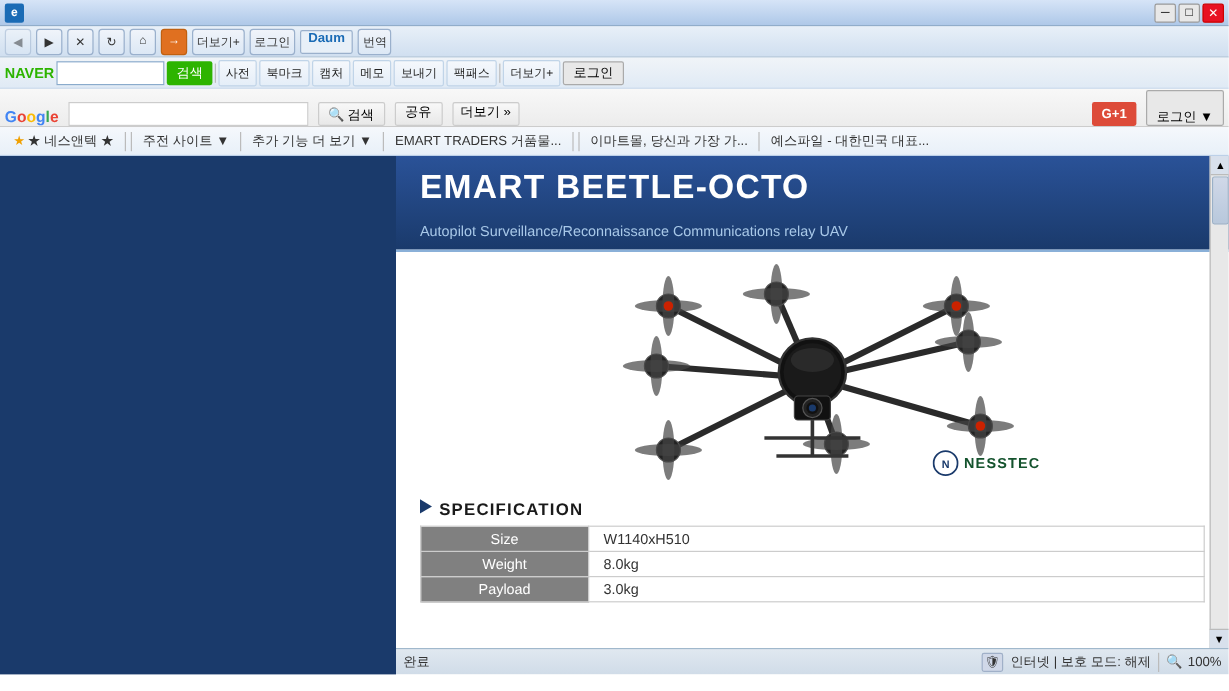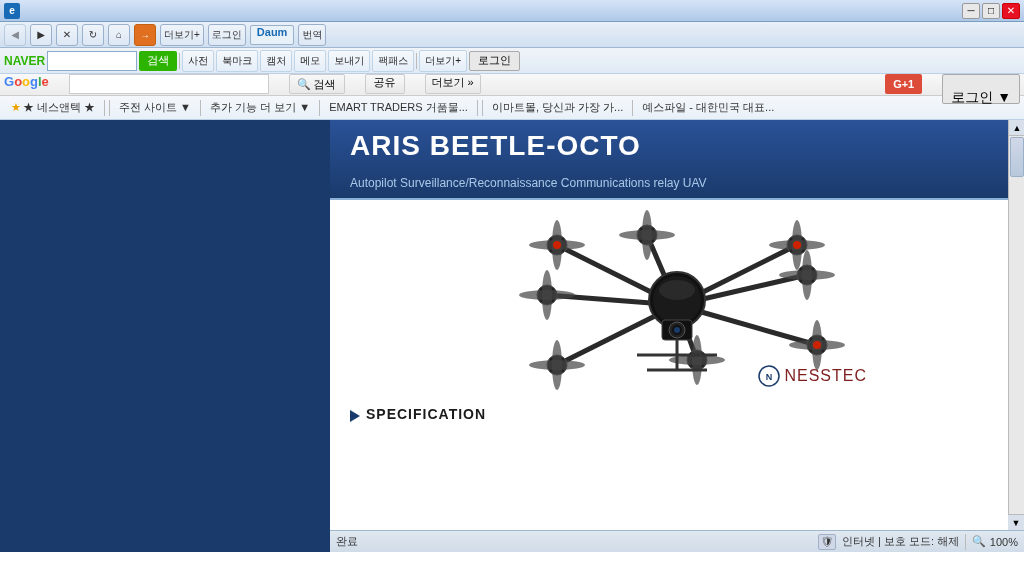--- a/index.html
+++ b/index.html
@@ -139,26 +139,26 @@
       padding: 0 8px;
       background: #e8e8e8;
       border: 1px solid #aaa;
       border-radius: 2px;
       cursor: pointer;
       font-size: 11px;
     }
 
     
     .google-bar {
-      height: 22px;
+      height: 32px;
       background: linear-gradient(to bottom, #f8f8f8, #ececec);
       display: flex;
-      align-items: flex-start;
+      align-items: flex-end;
       padding: 0 4px;
-      gap: 20px;
+      gap: 8px;
       border-bottom: 1px solid #ccc;
     }
     .google-input {
       width: 200px; height: 20px;
       border: 1px solid #ccc;
       padding: 0 4px;
       font-size: 11px;
     }
     .google-search-btn {
       height: 20px;
@@ -200,21 +200,21 @@
       font-weight: bold;
       cursor: pointer;
     }
     .google-login-btn {
       height: 20px;
       padding: 14px 8px;
       background: #e8e8e8;
       border: 1px solid #aaa;
       border-radius: 2px;
       cursor: pointer;
-      font-size: 14px;
+      font-size: 11px;
     }
 
     
     .favorites-bar {
       height: 24px;
       background: linear-gradient(to bottom, #f5f8fc, #e8f0f8);
       display: flex;
       align-items: center;
       padding: 0 6px;
       gap: 4px;
@@ -301,21 +301,21 @@
       display: flex; align-items: center; gap: 4px;
     }
 
     
     .spec-section {
       background: white;
       padding: 6px 20px;
     }
     .spec-header {
       display: flex;
-      align-items: flex-end;
+      align-items: flex-start;
       gap: 6px;
       margin-bottom: 6px;
     }
     .spec-arrow {
       width: 0; height: 0;
       border-top: 6px solid transparent;
       border-bottom: 6px solid transparent;
       border-left: 10px solid #1a3a6b;
     }
     .spec-title {
@@ -493,21 +493,21 @@
   <div class="fav-item">예스파일 - 대한민국 대표...</div>
 </div>
 
 <div class="main-area">
 
   <div class="sidebar"></div>
 
   <div class="content">
 
     <div class="page-header">
-      <div class="page-title">ARIS BEETLE-OCTO</div>
+      <div class="page-title">EMART BEETLE-OCTO</div>
       <div class="page-subtitle">Autopilot Surveillance/Reconnaissance Communications relay UAV</div>
     </div>
 
     <div class="drone-area">
       <div class="drone-svg-container">
         
         <svg viewBox="0 0 420 200" width="420" height="200">
 
           <line x1="200" y1="100" x2="80" y2="40" stroke="#2a2a2a" stroke-width="5"></line>
 
@@ -574,30 +574,46 @@
           <circle cx="340" cy="140" r="4" fill="#cc2200"></circle>
           <circle cx="320" cy="40" r="4" fill="#cc2200"></circle>
         </svg>
 
         
         <div class="nesstec-logo">
           <svg width="22" height="22" viewBox="0 0 22 22">
             <circle cx="11" cy="11" r="10" fill="none" stroke="#1a3a6b" stroke-width="1.5"></circle>
             <text x="11" y="15" text-anchor="middle" font-size="9" font-weight="bold" fill="#1a3a6b">N</text>
           </svg>
-          <span style="font-size:16px;font-weight:normal;color:#7f1d1d;letter-spacing:1px;">NESSTEC</span>
+          <span style="font-size:12px;font-weight:bold;color:#14532d;letter-spacing:1px;">NESSTEC</span>
         </div>
       </div>
     </div>
 
     <div class="spec-section">
       <div class="spec-header">
         <div class="spec-arrow"></div>
         <span class="spec-title">SPECIFICATION</span>
       </div>
+      <table class="spec-table">
+        <tbody>
+            <tr>
+          <td>Size</td>
+          <td>W1140xH510</td>
+        </tr>
+        <tr>
+          <td>Weight</td>
+          <td>8.0kg</td>
+        </tr>
+        <tr>
+          <td>Payload</td>
+          <td>3.0kg</td>
+        </tr>
+      </tbody>
+        </table>
     </div>
 
     <div class="scroll-track">
       <div class="scroll-arrow">▲</div>
       <div class="scroll-thumb"></div>
     </div>
     <div class="scroll-arrow-bottom">▼</div>
 
     <div class="status-bar">
       <span class="status-left">완료</span>

